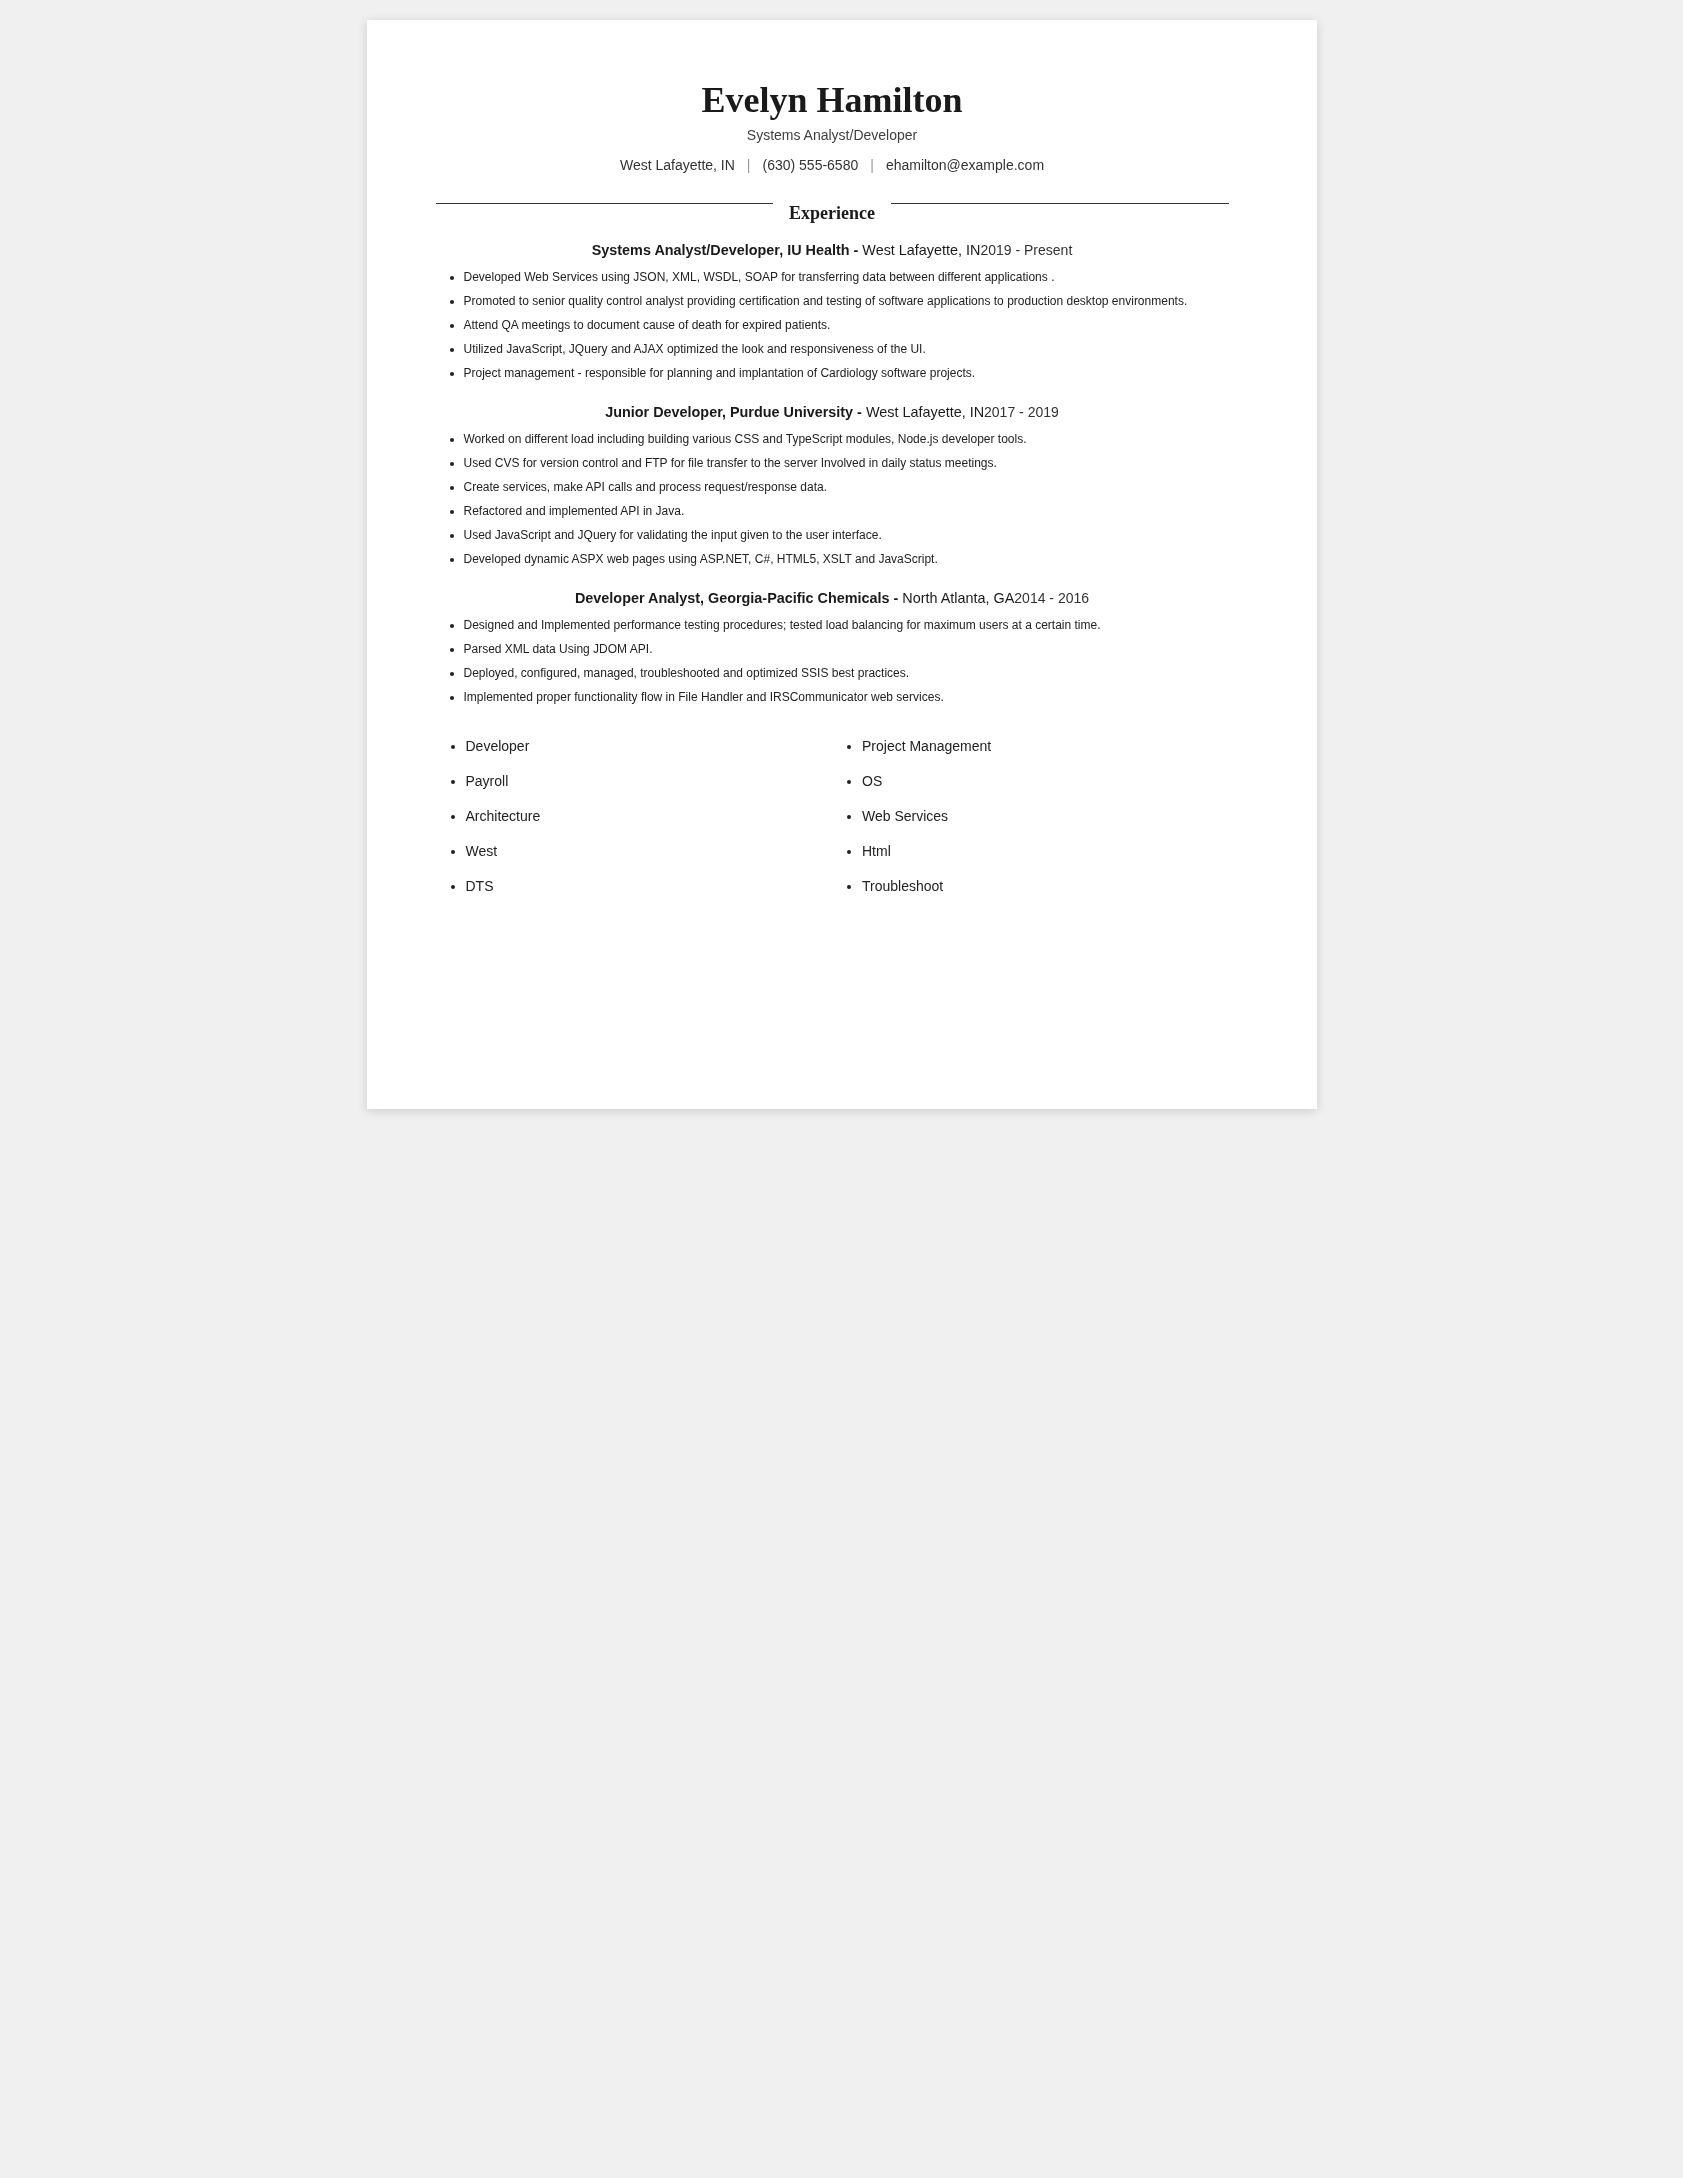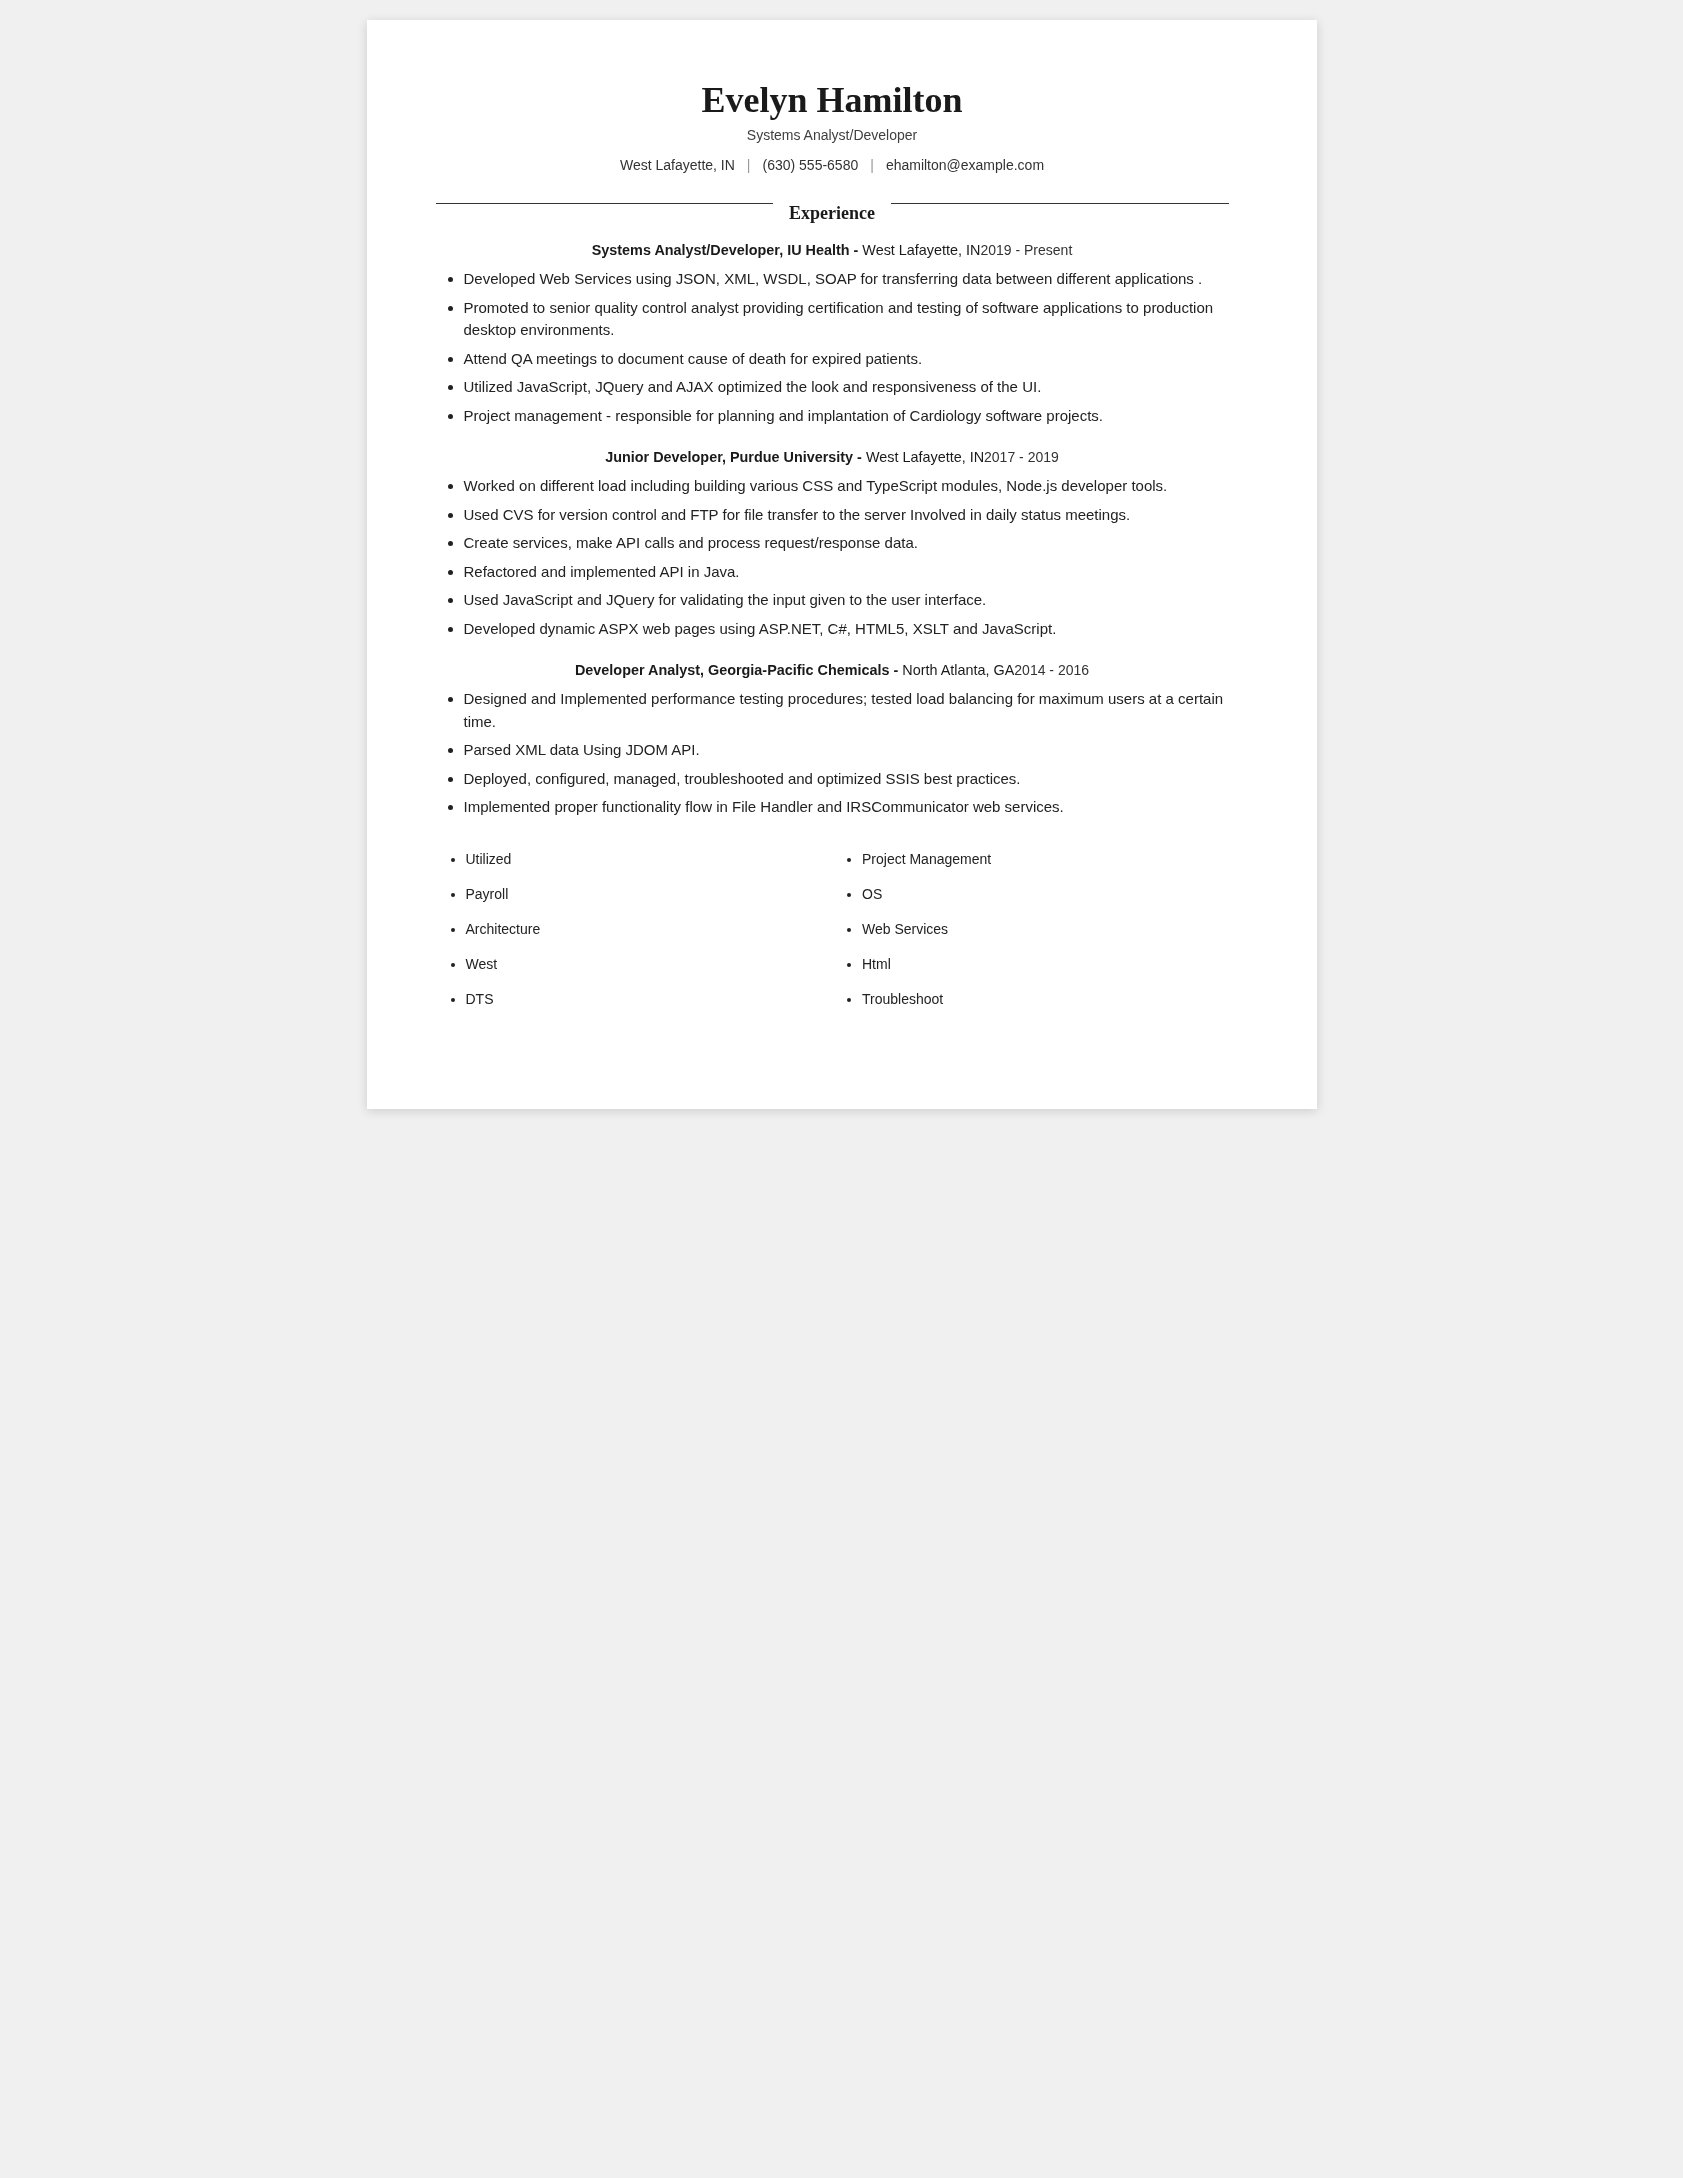--- a/index.html
+++ b/index.html
@@ -112,21 +112,21 @@
       font-family: Arial, sans-serif;
       white-space: nowrap;
     }
 
     .job-bullets {
       list-style: disc;
       padding-left: 28px;
     }
 
     .job-bullets li {
-      font-size: 15px;
+      font-size: 12px;
       color: #222;
       font-family: Arial, sans-serif;
       margin-bottom: 6px;
       line-height: 1.5;
     }
 
     .skills-grid {
       display: grid;
       grid-template-columns: 1fr 1fr;
       gap: 0;
@@ -220,21 +220,21 @@
         <li>Implemented proper functionality flow in File Handler and IRSCommunicator web services.</li>
       </ul>
     </div>
   </div>
 
   <div class="section">
 
     <div class="skills-grid">
       <div class="skills-col">
         <ul>
-          <li>Utilized</li>
+          <li>Developer</li>
           <li>Payroll</li>
           <li>Architecture</li>
           <li>West</li>
           <li>DTS</li>
         </ul>
       </div>
       <div class="skills-col">
         <ul>
           <li>Project Management</li>
           <li>OS</li>

